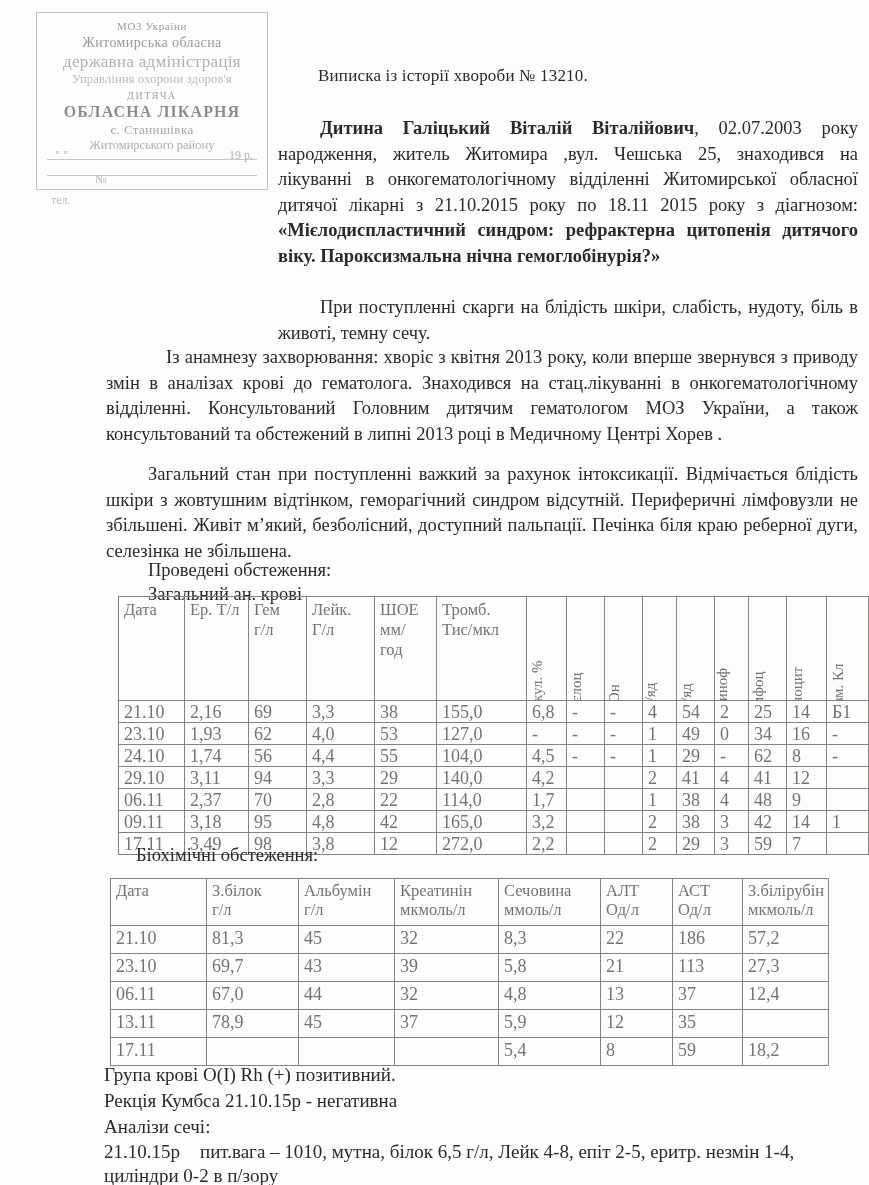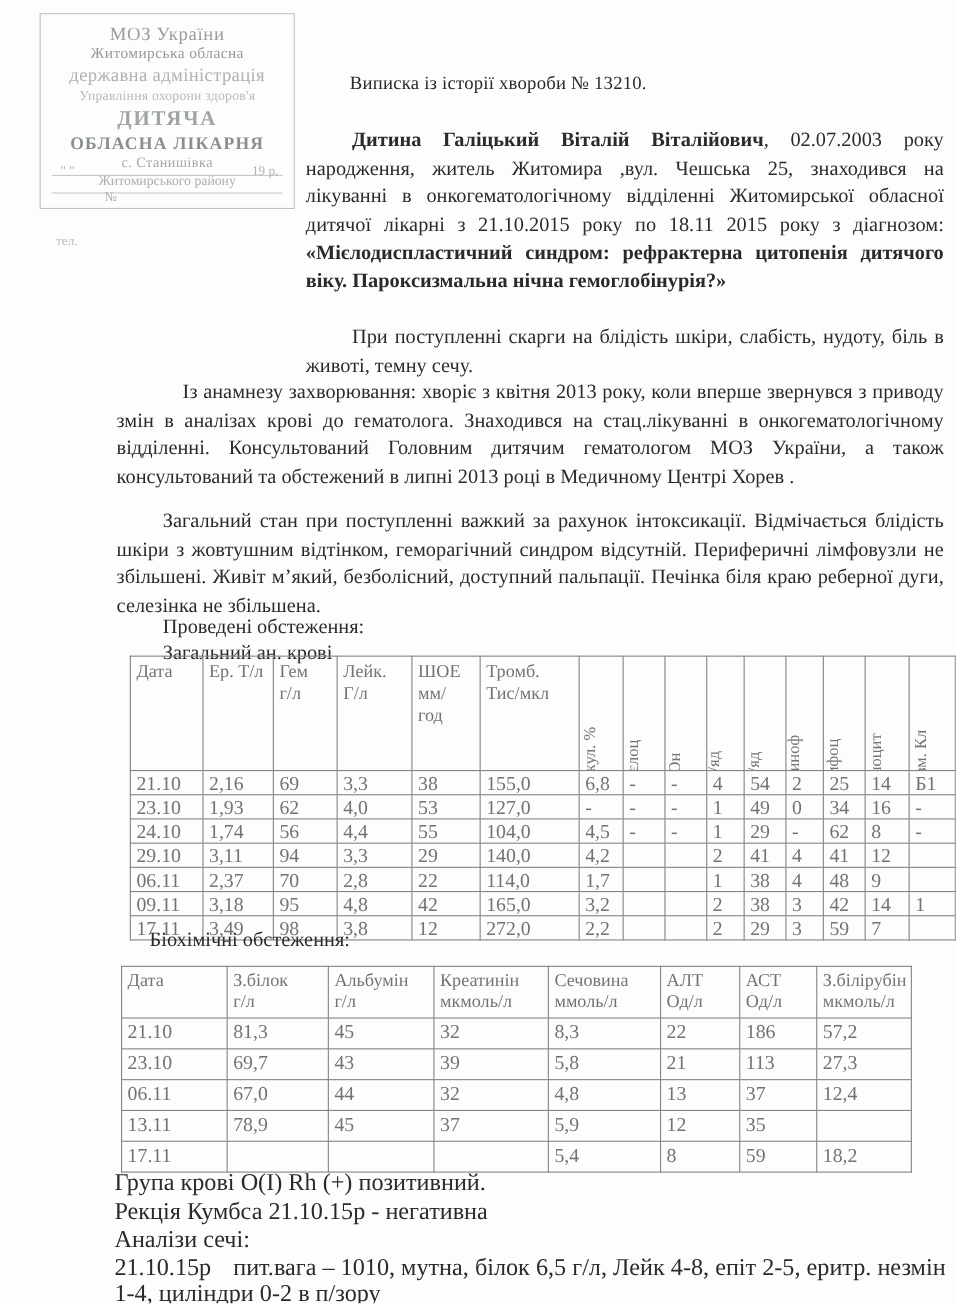--- a/index.html
+++ b/index.html
@@ -29,25 +29,25 @@
     border: 1.5px solid #b9bcc0;
     box-sizing: border-box;
     text-align: center;
     color: #9ba0a6;
     font-family: "Liberation Serif", serif;
     line-height: 1.24;
     filter: blur(0.22px);
     opacity: .92;
   }
   .stamp .s-l { display:block; white-space: nowrap; }
-  .s1 { font-size: 17px; letter-spacing: .6px; margin-top: 7px; color:#90959b;}
+  .s1 { font-size: 11px; letter-spacing: .6px; margin-top: 7px; color:#90959b;}
   .s2 { font-size: 14px; letter-spacing: .4px; color:#8d9299;}
   .s3 { font-size: 17px; letter-spacing: .3px; color:#a7abb0;}
   .s4 { font-size: 12.5px; letter-spacing: .2px; color:#b0b4b9;}
-  .s5 { font-size: 19px; letter-spacing: 1.6px; margin-top: 2px; color:#989da3;font-weight:bold;}
+  .s5 { font-size: 10px; letter-spacing: 1.6px; margin-top: 2px; color:#989da3;}
   .s6 { font-size: 16px; letter-spacing: 1.1px; font-weight:700; color:#7f858c;}
   .s7 { font-size: 13px; letter-spacing: .4px; color:#9aa0a6;}
   .s8 { font-size: 12.5px; color:#a4a9af;}
   .s9 { font-size: 12px; color:#b2b6bb; text-align:left; padding-left:14px;margin-top:40px;}
   .stamp-rule {
     position:absolute; left:10px; right:10px; height:0;
     border-top:1px solid #c2c5c9;
   }
   .stamp-date {
     position:absolute; left: 18px; right: 14px; bottom: 26px;
@@ -123,21 +123,21 @@
   .tbl-caption {
     position: absolute;
     font-size: 18.5px;
   }
   #cap-bio { left: 136px; top: 845px; }
 
   
   .foot {
     position: absolute;
     left: 104px;
-    font-size: 22px;
+    font-size: 19px;
     line-height: 25px;
     white-space: nowrap;
   }
   #f1 { top: 1062px; }
   #f2 { top: 1088px; }
   #f3 { top: 1114px; }
   #f4 { top: 1140px; white-space: normal; width: 760px; line-height: 24px; }
   .gap { display:inline-block; width: 20px; }
 </style>
 </head>

